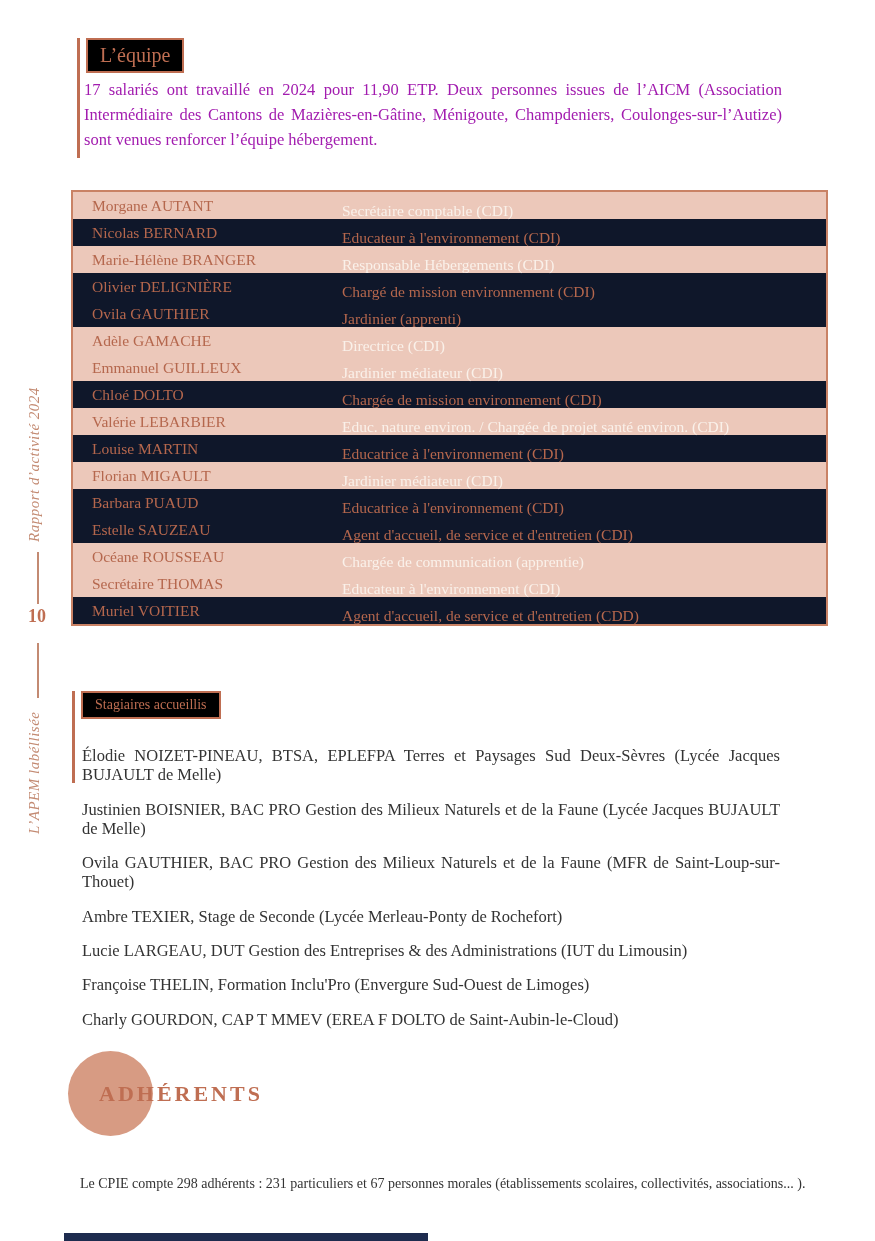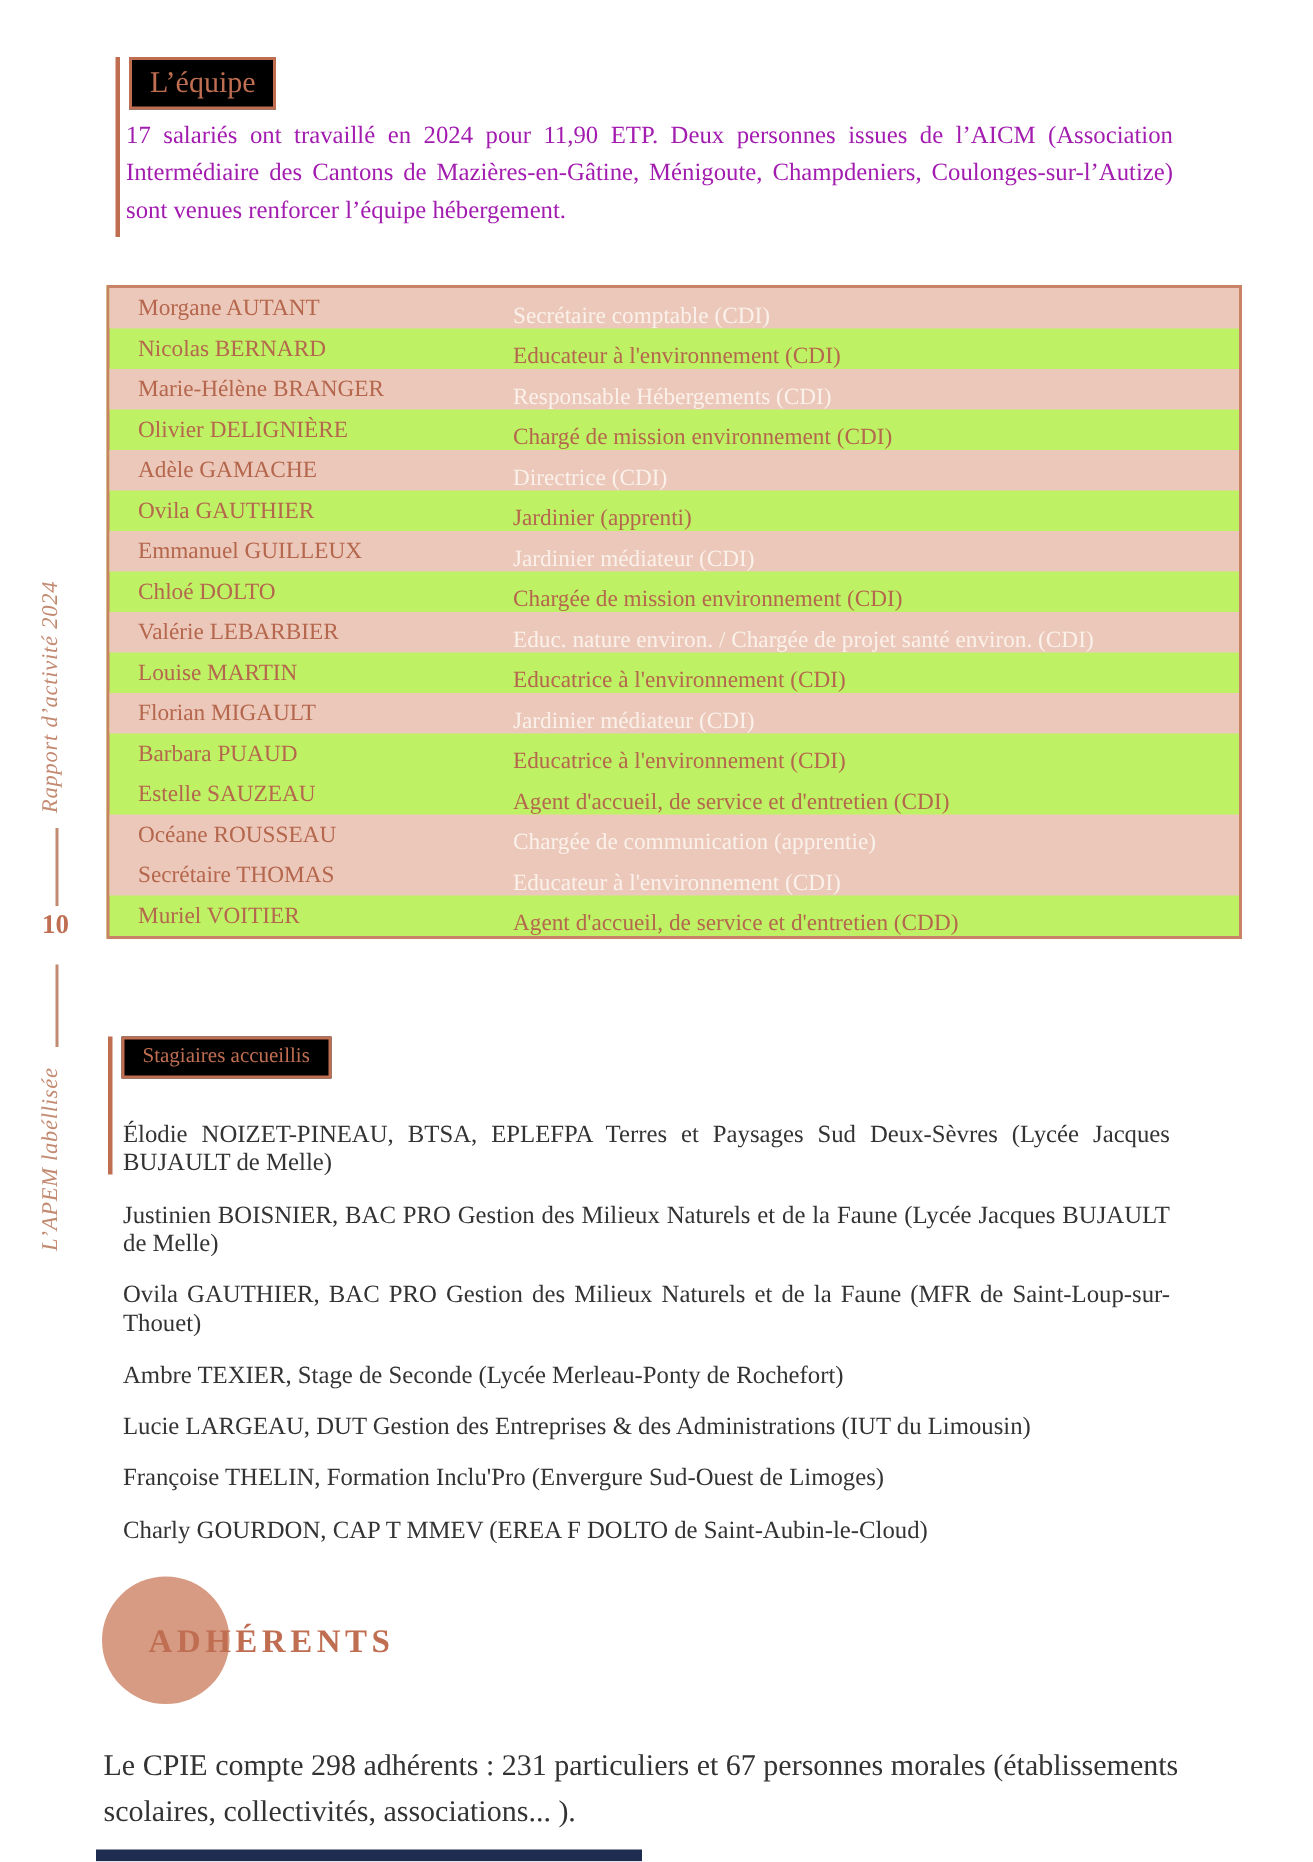--- a/index.html
+++ b/index.html
@@ -61,21 +61,21 @@
     margin:0;
     font-size:16.5px; line-height:1.5;
     color:#a21caf;
     text-align:justify;
   }
 
   
   .staff-table {
     position:absolute; left:71px; top:190px; width:753px;
     border:2px solid var(--table-border, #c98265);
-    background:#bef264;
+    background:#0f172a;
   }
   .staff-row {
     display:flex; align-items:center;
     height:27px;
     font-size:15.5px;
   }
   .staff-row.shaded { background:var(--row-pink, #ecc8ba); }
   .staff-row .name {
     width:250px; padding-left:19px;
     color:var(--terracotta-text, #b5674d);
@@ -104,22 +104,22 @@
     background:var(--circle, #d79b83);
   }
   .adherents-title {
     position:absolute; left:99px; top:1081px;
     font-size:22px; font-weight:bold;
     letter-spacing:3px;
     color:var(--terracotta, #bf5f43);
   }
   .adherents-text {
     position:absolute; left:64px; top:1157px; width:748px;
-    margin:5px;
-    font-size:20px; line-height:1.55;
+    margin:16px;
+    font-size:14px; line-height:1.55;
     color:#333333;
   }
 
   
   .bottom-bar {
     position:absolute; left:64px; top:1233px;
     width:364px; height:8px;
     background:var(--navy, #1e2c4f);
   }
 </style>
@@ -150,27 +150,27 @@
         <span class="role">Educateur à l'environnement (CDI)</span>
       </div>
       <div class="staff-row shaded">
         <span class="name">Marie-Hélène BRANGER</span>
         <span class="role">Responsable Hébergements (CDI)</span>
       </div>
       <div class="staff-row">
         <span class="name">Olivier DELIGNIÈRE</span>
         <span class="role">Chargé de mission environnement (CDI)</span>
       </div>
+      <div class="staff-row">
+        <span class="name">Ovila GAUTHIER</span>
+        <span class="role">Jardinier (apprenti)</span>
+      </div>
       <div class="staff-row shaded">
         <span class="name">Adèle GAMACHE</span>
         <span class="role">Directrice (CDI)</span>
-      </div>
-      <div class="staff-row">
-        <span class="name">Ovila GAUTHIER</span>
-        <span class="role">Jardinier (apprenti)</span>
       </div>
       <div class="staff-row shaded">
         <span class="name">Emmanuel GUILLEUX</span>
         <span class="role">Jardinier médiateur (CDI)</span>
       </div>
       <div class="staff-row">
         <span class="name">Chloé DOLTO</span>
         <span class="role">Chargée de mission environnement (CDI)</span>
       </div>
       <div class="staff-row shaded">

